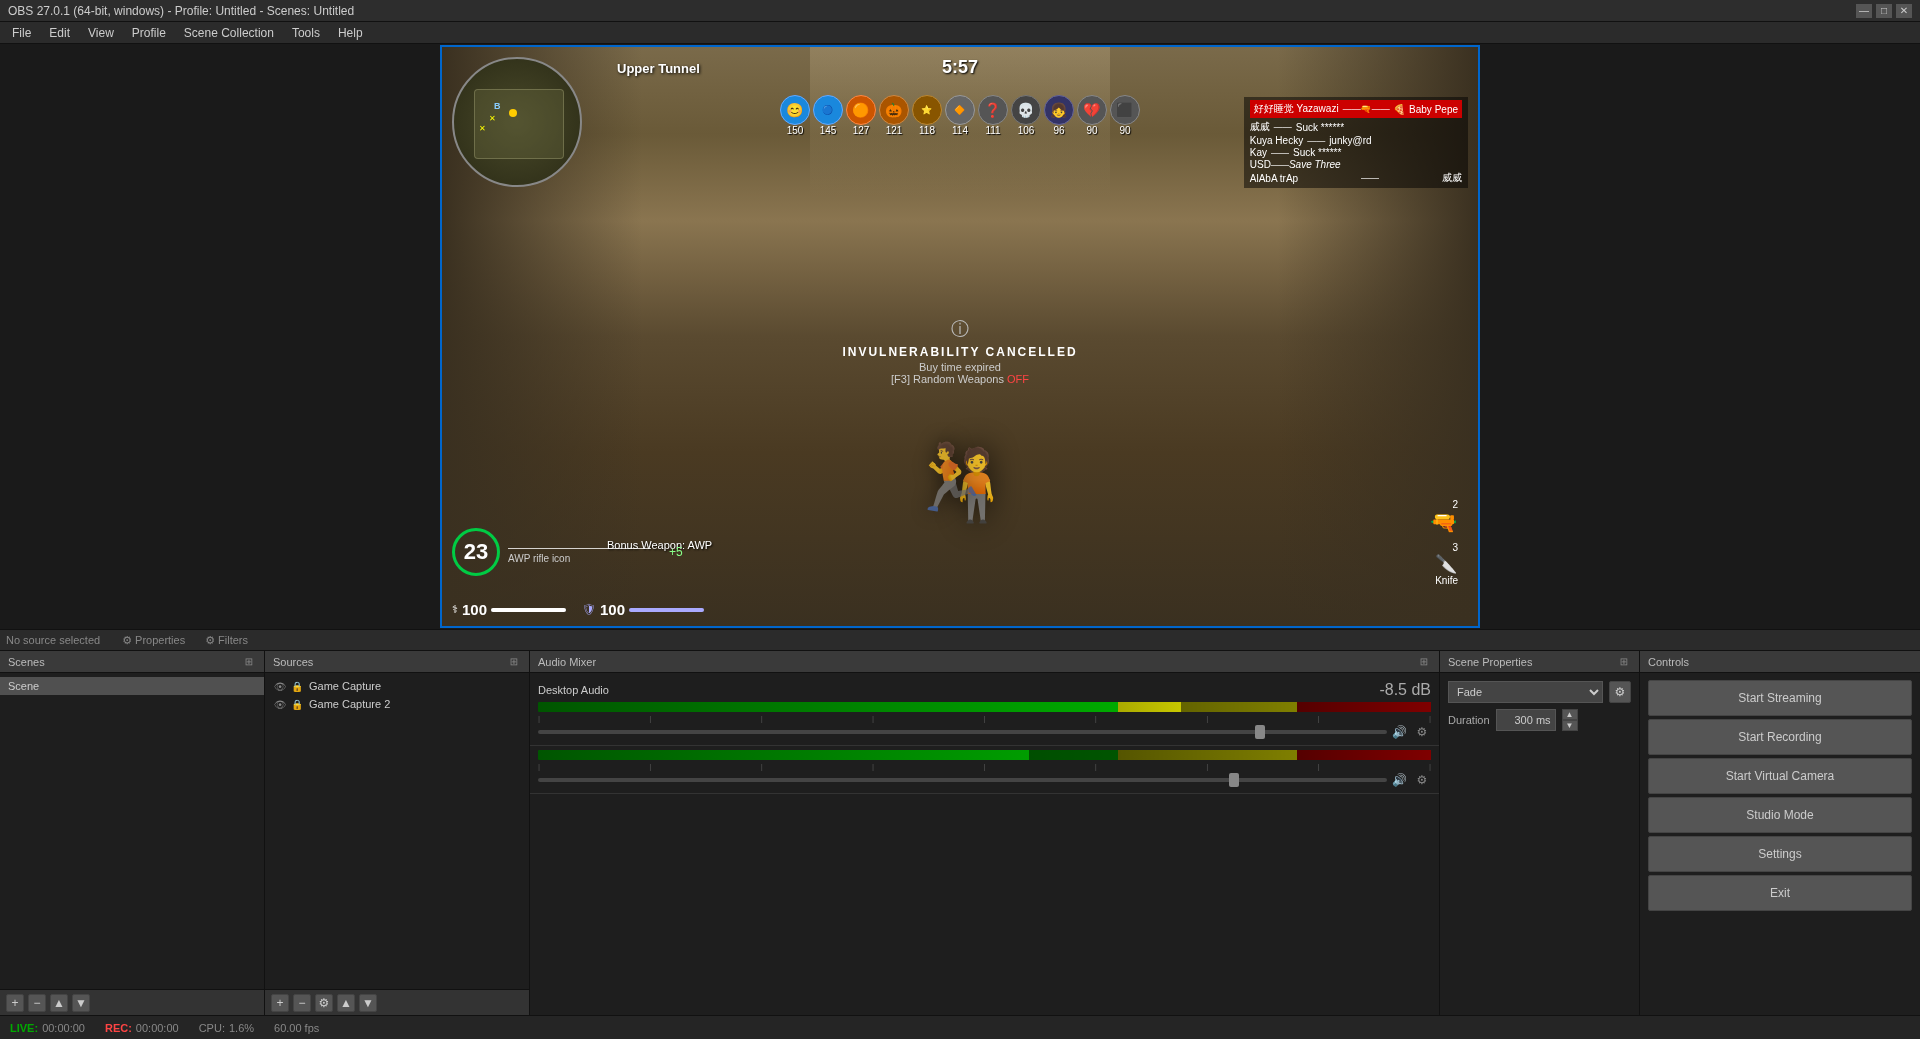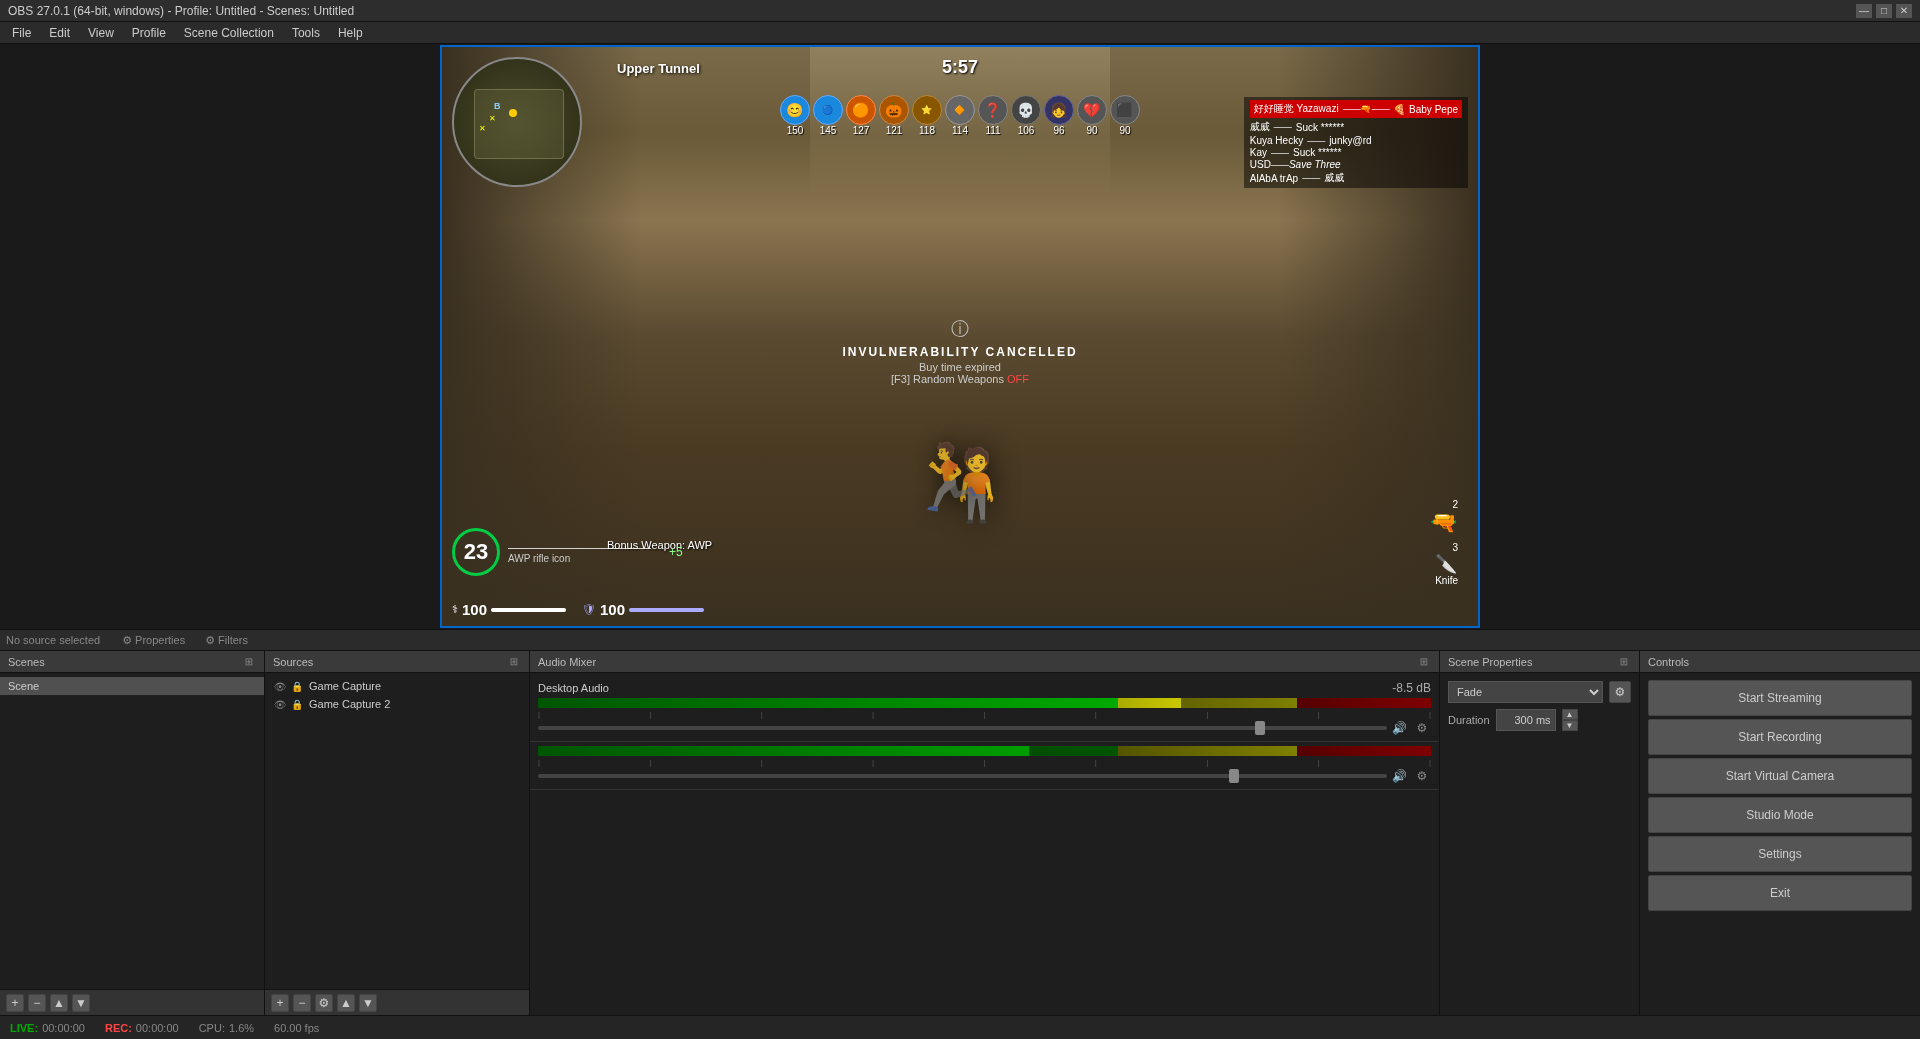--- a/index.html
+++ b/index.html
@@ -160,21 +160,21 @@
 
     .audio-channel-header {
       display: flex;
       align-items: center;
       justify-content: space-between;
       margin-bottom: 3px;
       font-size: 11px;
     }
 
     .audio-label { color: #ccc; }
-    .audio-db { color: #aaa; font-size: 12px; }
+    .audio-db { color: #aaa; font-size: 16px; }
 
     .audio-meter-container {
       position: relative;
       height: 10px;
       background: #1a1a1a;
       border-radius: 1px;
       overflow: hidden;
       margin-bottom: 2px;
     }
 
@@ -551,21 +551,21 @@
         <div style="font-size:10px;color:white;display:flex;align-items:center;gap:4px;margin-bottom:1px;">
           <span>Kay</span>
             <span style="font-size:9px;">——</span>
             <span>Suck ******</span>
         </div>
         <div style="font-size:10px;color:white;display:flex;align-items:center;margin-bottom:1px;">
           <span>USD</span>
             <span style="font-size:9px;">——</span>
             <span style="font-style:italic;">Save Three</span>
         </div>
-        <div style="font-size:10px;color:white;display:flex;align-items:center;gap:4px;">
+        <div style="font-size:10px;color:white;display:flex;align-items:center;gap:19px;justify-content:space-between;">
           <span>AlAbA trAp</span>
             <span style="font-size:9px;">——</span>
             <span>威威</span>
         </div>
       </div>
 
       <div style="position:absolute;bottom:100px;left:50%;transform:translateX(-30%);font-size:70px;opacity:0.85;text-shadow:0 0 30px rgba(0,0,0,0.8);">🧍</div>
       <div style="position:absolute;bottom:110px;left:45%;font-size:65px;opacity:0.75;text-shadow:0 0 20px rgba(0,0,0,0.8);">🏃</div>
 
       <div style="position:absolute;top:50%;left:50%;transform:translate(-50%,-30%);text-align:center;color:white;">

